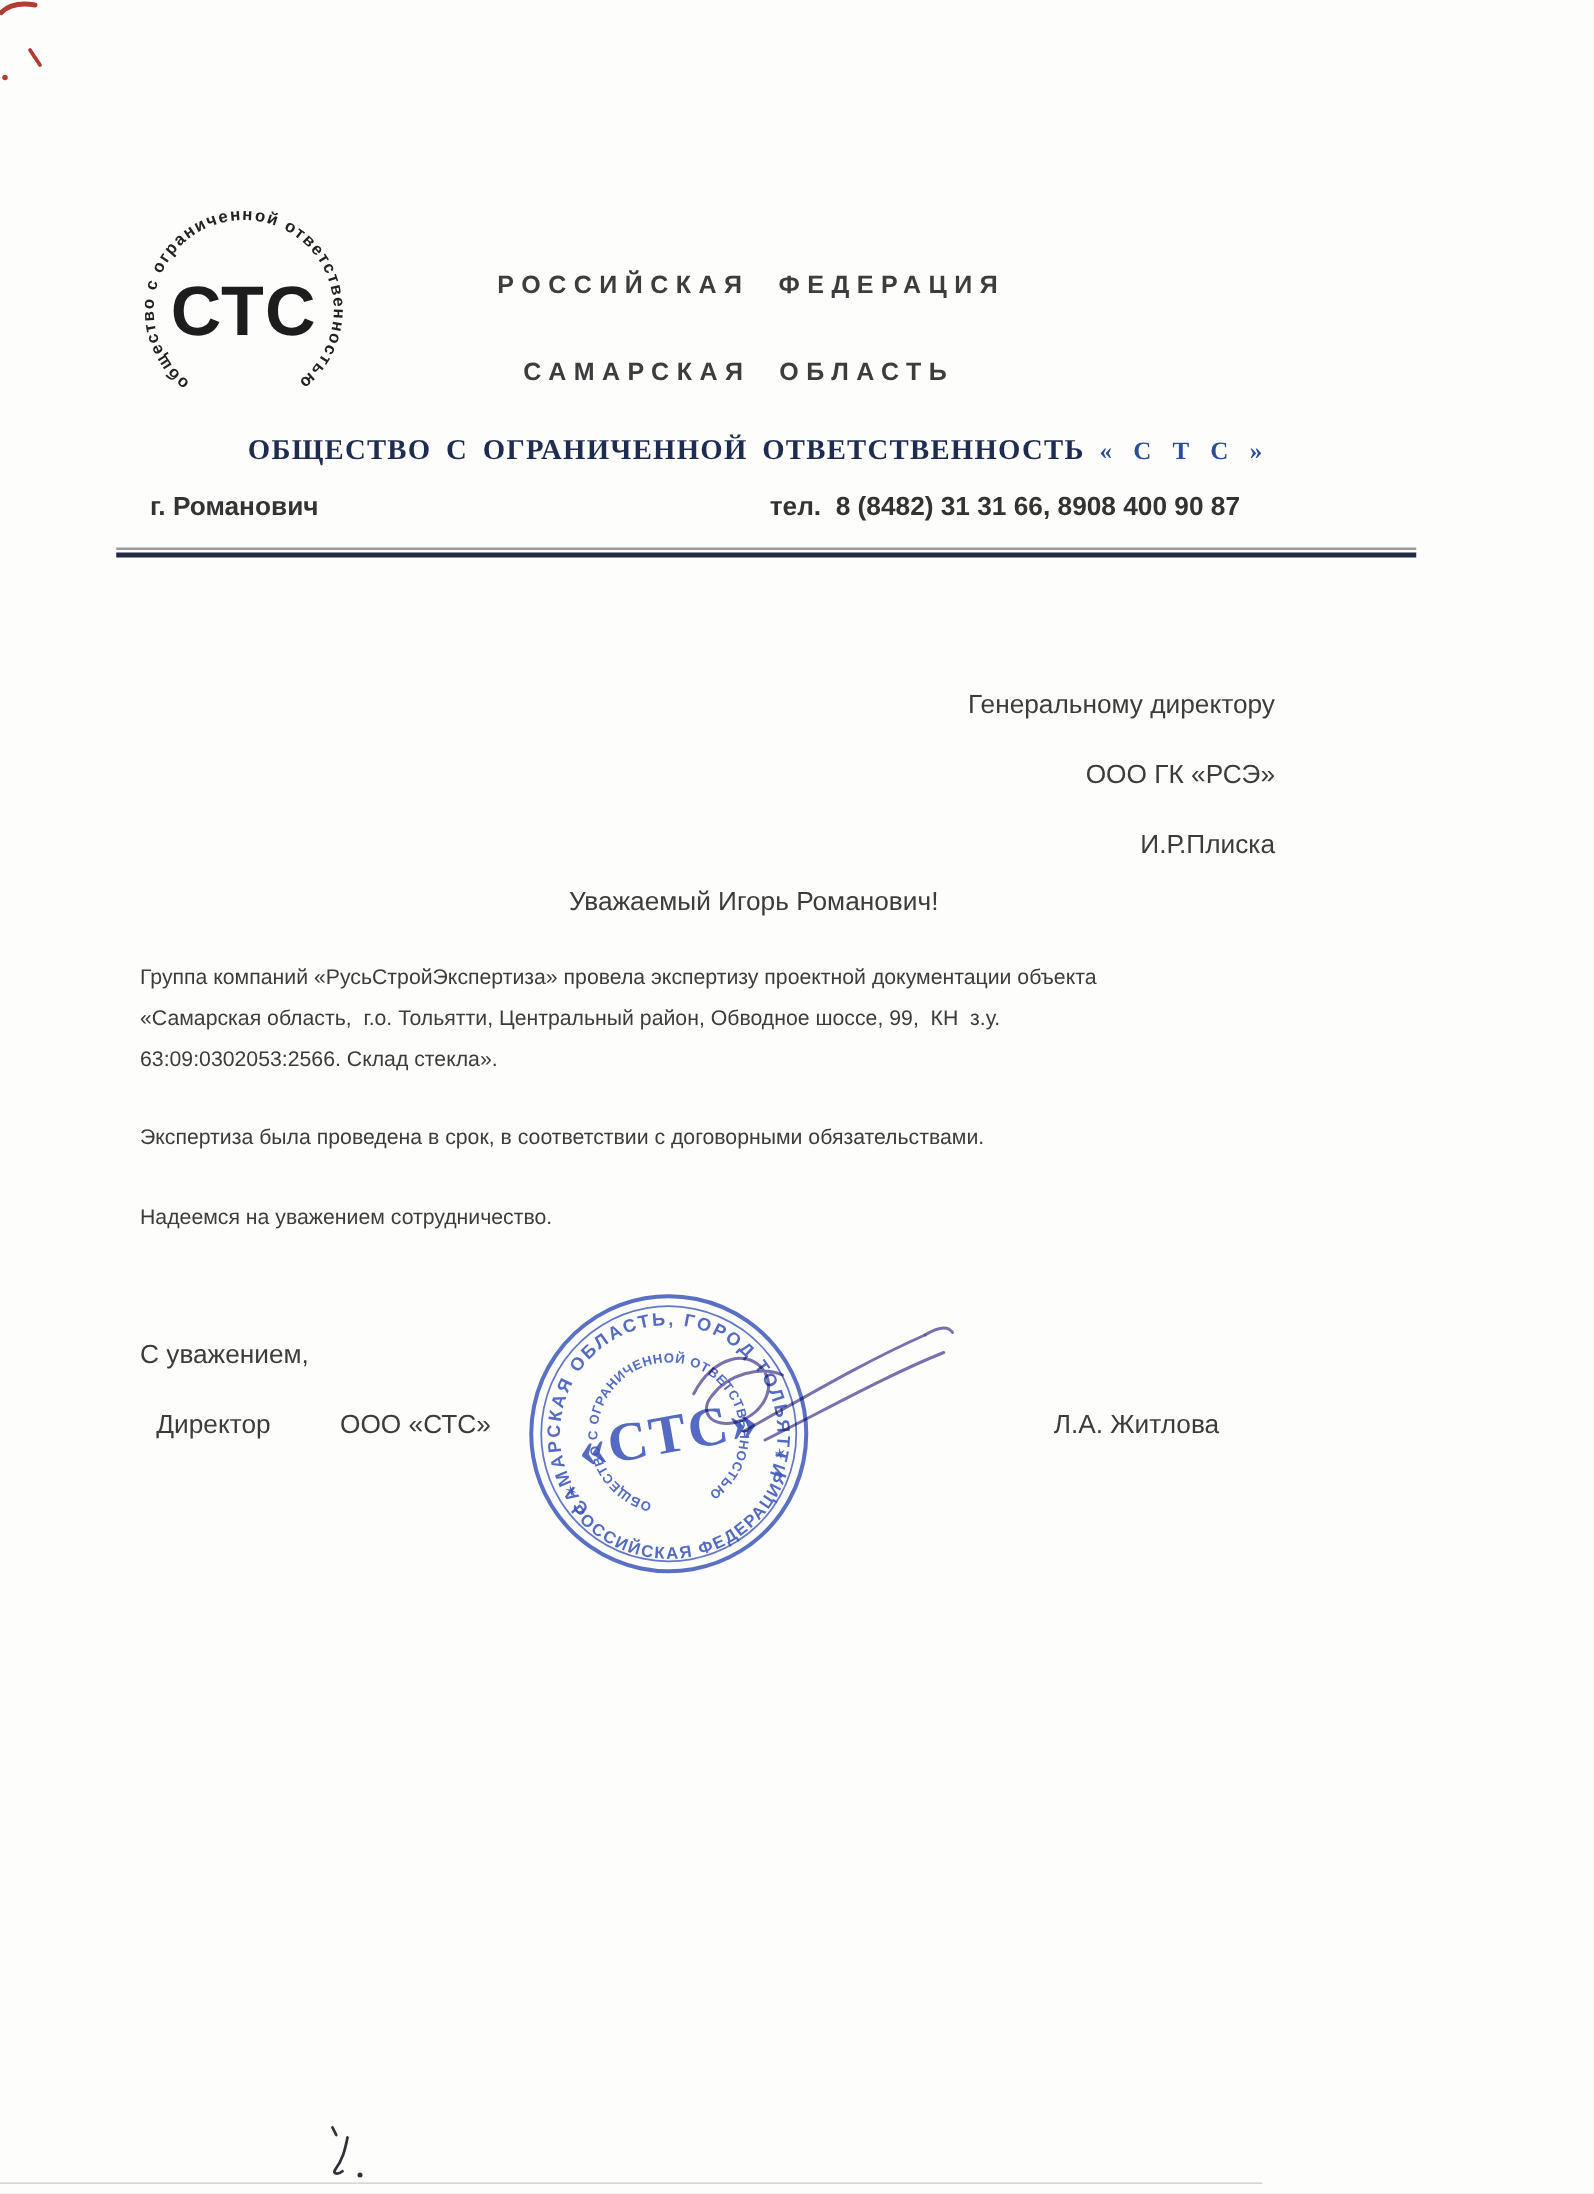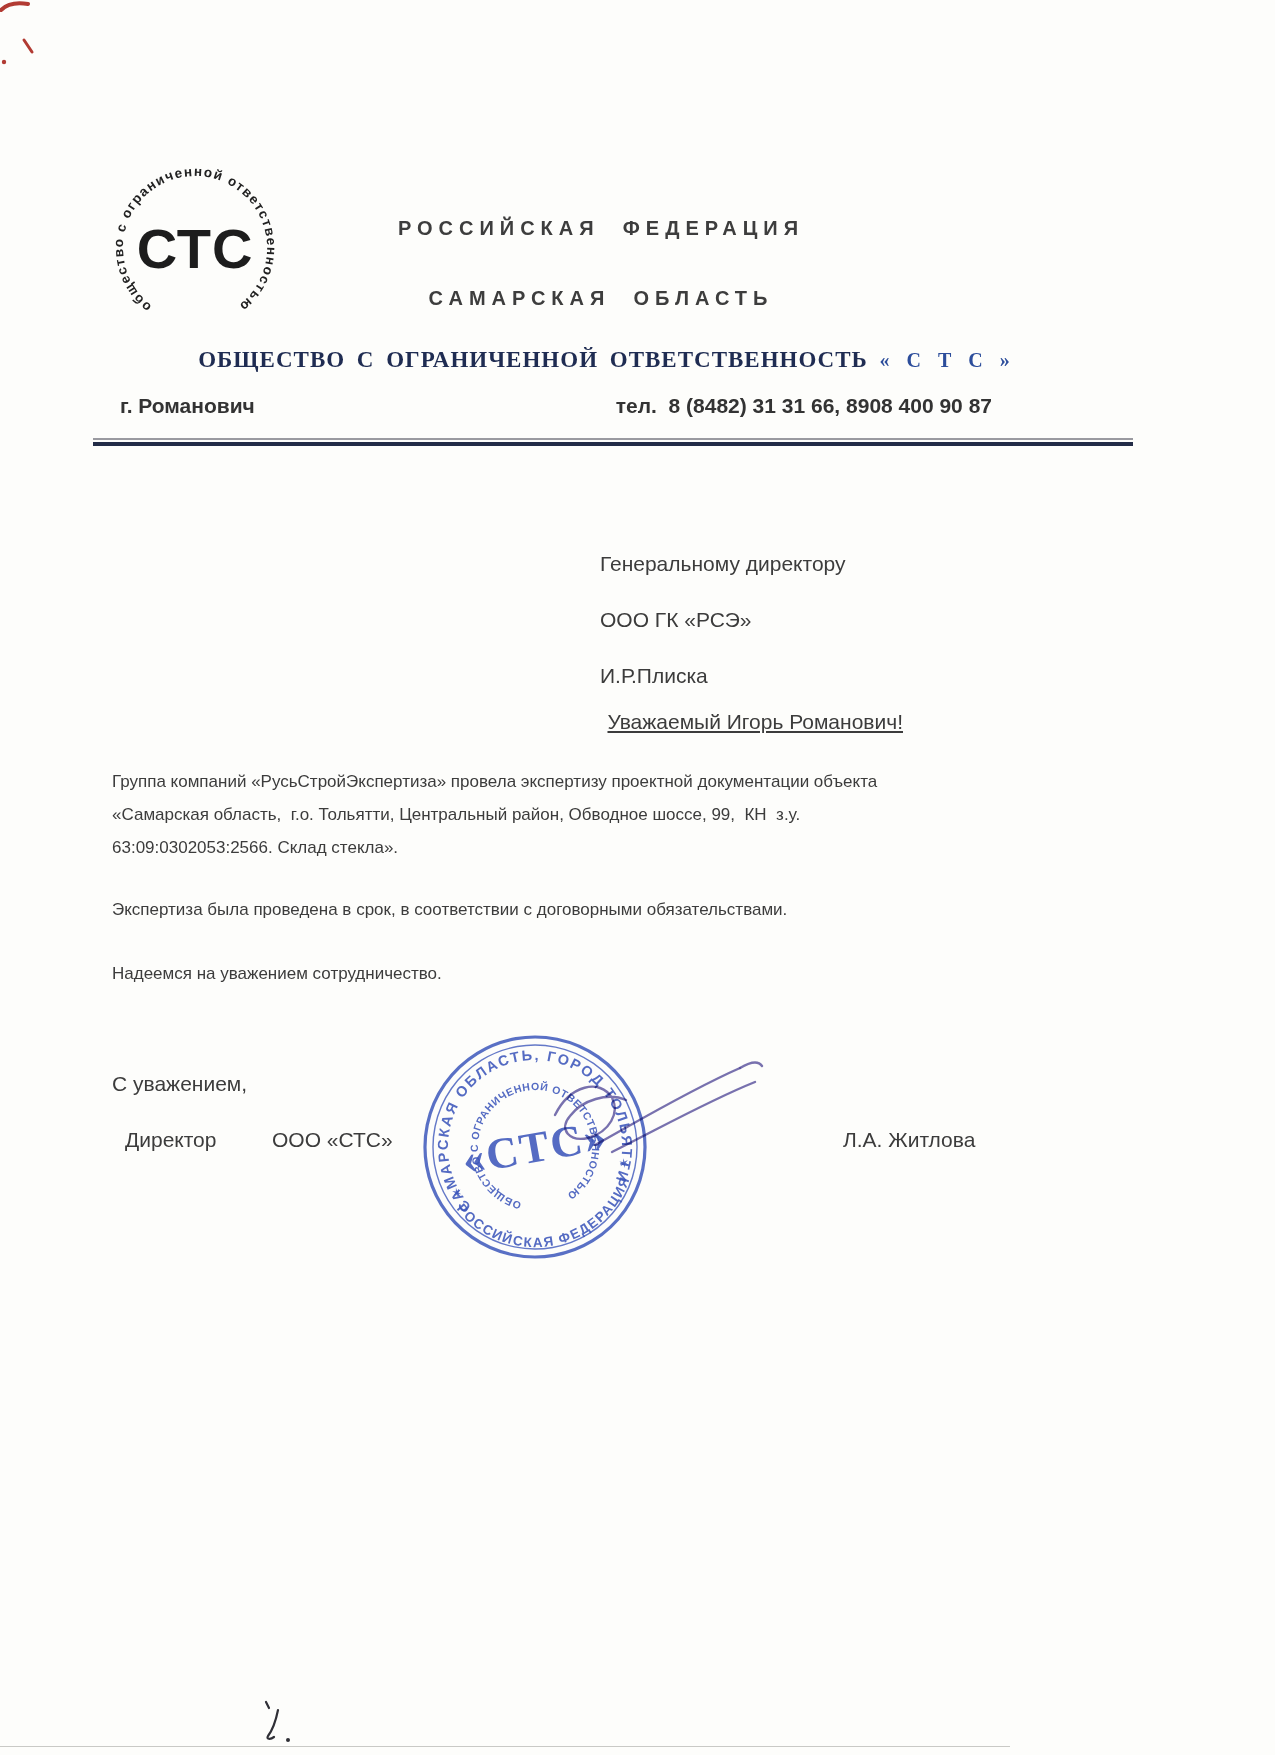--- a/index.html
+++ b/index.html
@@ -14,23 +14,23 @@
   
   .hdr-sans{font-weight:bold;color:#3d3d3d;letter-spacing:6px;font-size:20px;text-align:center;}
   .hdr-serif{font-family:"Liberation Serif", serif;font-weight:bold;color:#1f2c52;
              font-size:23px;letter-spacing:1px;word-spacing:5px;text-align:center;line-height:40px;}
   .hdr-serif .ctc{font-size:20px;color:#2c4d9b;letter-spacing:6px;word-spacing:0;}
   .city-phone{font-weight:bold;font-size:21px;color:#333;}
   .rule-thin{position:absolute;left:93px;top:438px;width:1040px;height:0;border-top:2px solid #9a9aa0;}
   .rule-thick{position:absolute;left:93px;top:442px;width:1040px;height:4px;background:#232c47;}
 
   
-  .recipient{text-align:left;font-size:21px;color:#3c3c3c;}
+  .recipient{text-align:right;font-size:21px;color:#3c3c3c;}
   .recipient div{margin-bottom:32px;}
-  .salutation{text-align:right;font-size:21px;color:#3c3c3c;text-decoration:underline;}
+  .salutation{text-align:center;font-size:21px;color:#3c3c3c;}
   .body-block{font-size:17px;line-height:33px;color:#3c3c3c;}
   .body-block .para{margin:0 0 18px 0;}
   .sig{font-size:21px;color:#3c3c3c;}
 
   
   .stamp{mix-blend-mode:multiply;}
   .ink{mix-blend-mode:multiply;}
 </style>
 </head>
 <body>
@@ -47,21 +47,21 @@
     <defs>
       <path id="logoRing" d="M 0,72 A 72,72 0 1 1 0,-72 A 72,72 0 1 1 0,72" fill="none"></path>
     </defs>
     <text font-family="Liberation Sans, sans-serif" font-size="13.5" font-weight="bold" fill="#222222" letter-spacing="1.4">
       <textPath href="#logoRing" startOffset="50%" text-anchor="middle">общество с ограниченной ответственностью</textPath>
     </text>
     <text x="0" y="20" text-anchor="middle" font-family="Liberation Sans, sans-serif" font-size="56" font-weight="bold" fill="#1d1d1d" letter-spacing="1">СТС</text>
   </svg>
 
   <div class="abs hdr-sans pre" style="left:301px;top:217px;width:600px">РОССИЙСКАЯ  ФЕДЕРАЦИЯ</div>
-  <div class="abs hdr-sans pre" style="left:301px;top:287px;width:600px">САМАРСКАЯ  ОБЛАСТЬ</div>
+  <div class="abs hdr-sans pre" style="left:291px;top:287px;width:600px">САМАРСКАЯ  ОБЛАСТЬ</div>
   <div class="abs hdr-serif" style="left:157px;top:340px;width:900px">
     <span>ОБЩЕСТВО С ОГРАНИЧЕННОЙ ОТВЕТСТВЕННОСТЬ</span>
     <span class="ctc">« С Т С »</span>
   </div>
 
   <div class="abs city-phone" style="left:120px;top:394px">г. Романович</div>
   <div class="abs city-phone pre" style="right:283px;top:394px;text-align:center">тел.  8 (8482) 31 31 66, 8908 400 90 87</div>
 
   <div class="rule-thin"></div>
   <div class="rule-thick"></div>

